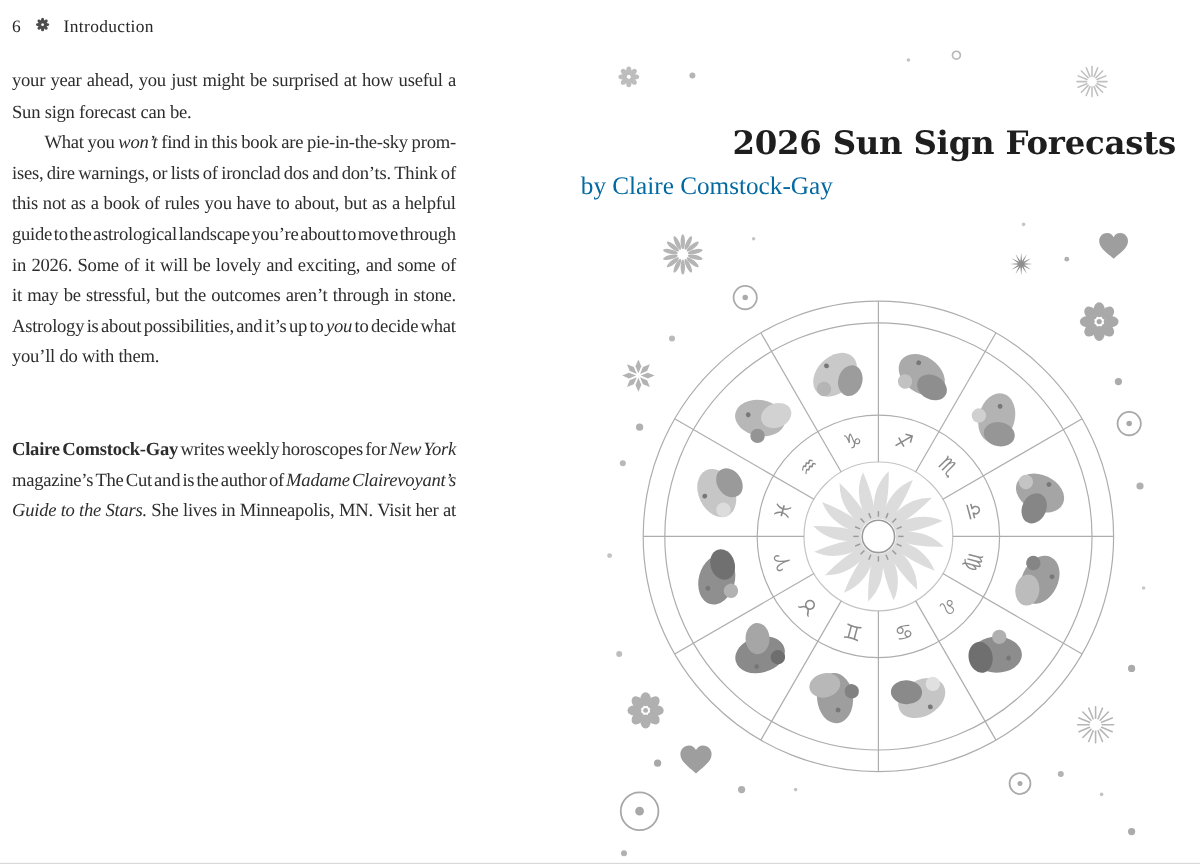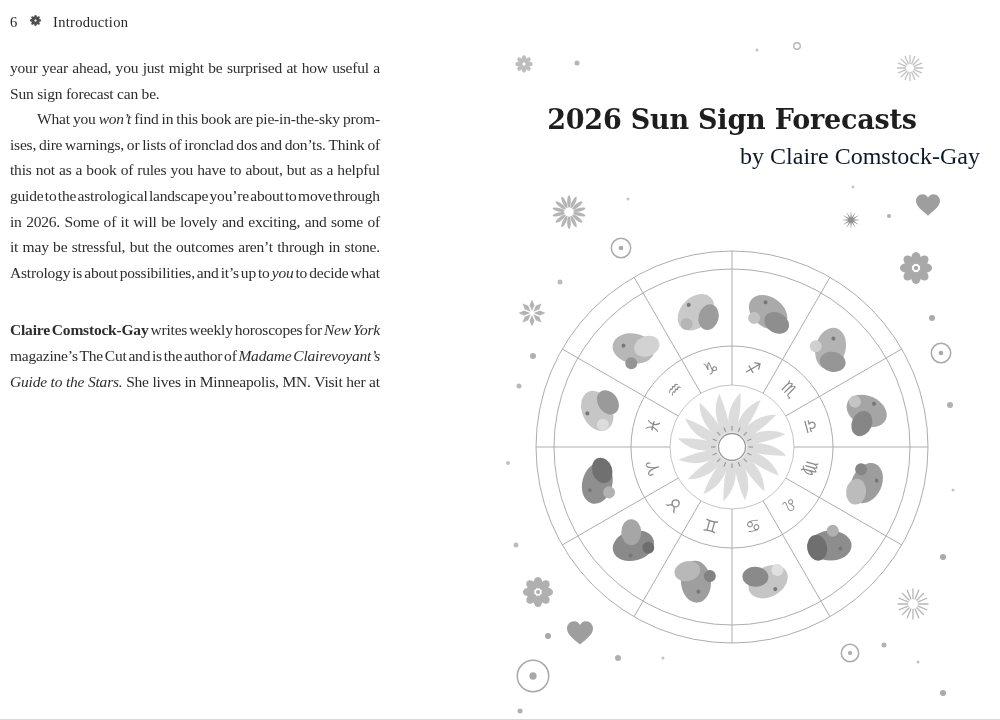--- a/index.html
+++ b/index.html
@@ -7,27 +7,27 @@
        font-family:"Liberation Serif", serif;}
   .spread{position:absolute;inset:0;}
   .running-header{position:absolute;left:10px;top:11px;display:flex;align-items:center;gap:8px;
        font-size:14.5px;color:#262626;letter-spacing:.3px;}
   .running-header .num{min-width:8px;}
   .body-text{position:absolute;left:10px;top:55px;width:370px;color:#2d2d2d;
        font-size:15.5px;letter-spacing:-0.2px;}
   .line{height:25.6px;line-height:25.6px;white-space:nowrap;}
   .line.justify{display:flex;justify-content:space-between;align-items:flex-end;}
   .line.indent{padding-left:27px;}
-  .line.bio-start{margin-top:32px;}
+  .line.bio-start{margin-top:51px;}
   .it{font-style:italic;}
   .bd{font-weight:bold;}
-  .page-title{position:absolute;left:484px;width:496px;top:104px;margin:0;text-align:center;
+  .page-title{position:absolute;left:484px;width:496px;top:104px;margin:0;text-align:right;
        font-family:"DejaVu Serif", serif;font-weight:800;font-size:27px;letter-spacing:-0.2px;color:#1e1e1e;}
-  .byline{position:absolute;left:484px;width:496px;top:143px;text-align:right;
-       font-size:24px;color:#0f172a;}
+  .byline{position:absolute;left:484px;width:496px;top:143px;text-align:left;
+       font-size:21px;color:#0369a1;}
   #wheel{position:absolute;left:532px;top:247px;width:400px;height:400px;}
   .deco{position:absolute;transform:translate(-50%,-50%);line-height:0;}
   .bottom-edge{position:absolute;left:0;right:0;bottom:0;height:1.5px;background:#d9d9d9;}
 </style>
 </head>
 <body>
 
 <div class="spread">
 
   <div class="page-left">
@@ -153,20 +153,21 @@
           <span>possibilities,</span>
           <span>and</span>
           <span>it’s</span>
           <span>up</span>
           <span>to</span>
           <span class="it">you</span>
           <span>to</span>
           <span>decide</span>
           <span>what</span>
         </div>
+        <div class="line"><span>you’ll do with them.</span></div>
         <div class="line justify bio-start">
           <span class="bd">Claire</span>
           <span class="bd">Comstock-Gay</span>
           <span>writes</span>
           <span>weekly</span>
           <span>horoscopes</span>
           <span>for</span>
           <span class="it">New</span>
           <span class="it">York</span>
         </div>

